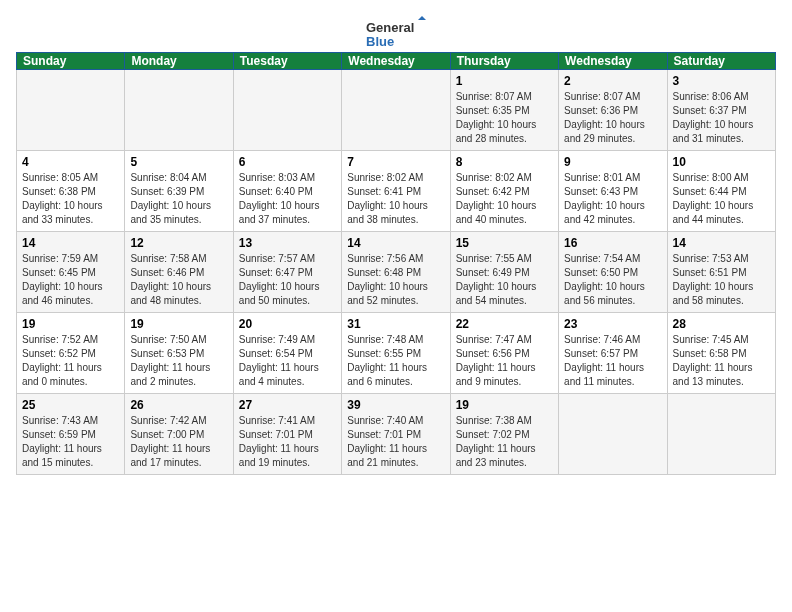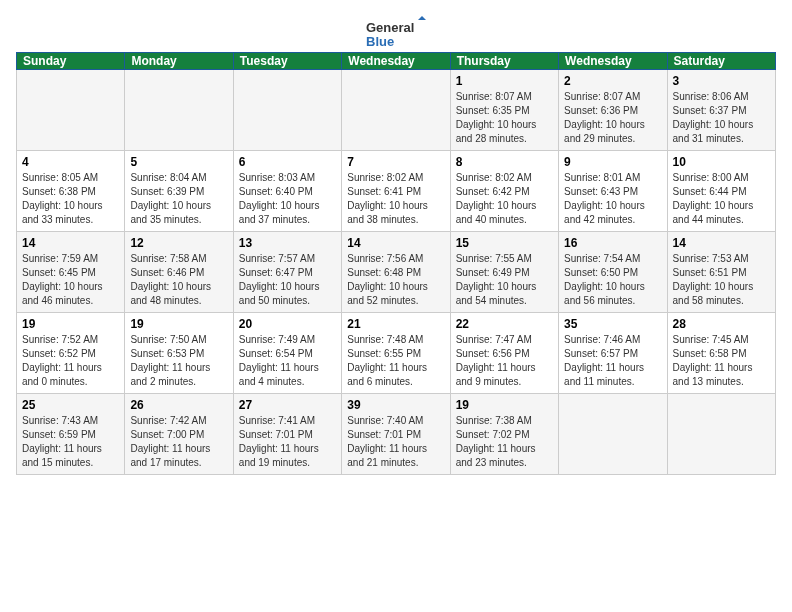--- a/index.html
+++ b/index.html
@@ -262,37 +262,37 @@
       </td>
         <td>
         <span class="day-num">20</span>
         <div class="day-info">
           Sunrise: 7:49 AM<br>
           Sunset: 6:54 PM<br>
           Daylight: 11 hours and 4 minutes.
         </div>
       </td>
         <td>
-        <span class="day-num">21</span>
+        <span class="day-num">31</span>
         <div class="day-info">
           Sunrise: 7:48 AM<br>
           Sunset: 6:55 PM<br>
           Daylight: 11 hours and 6 minutes.
         </div>
       </td>
         <td>
         <span class="day-num">22</span>
         <div class="day-info">
           Sunrise: 7:47 AM<br>
           Sunset: 6:56 PM<br>
           Daylight: 11 hours and 9 minutes.
         </div>
       </td>
         <td>
-        <span class="day-num">35</span>
+        <span class="day-num">23</span>
         <div class="day-info">
           Sunrise: 7:46 AM<br>
           Sunset: 6:57 PM<br>
           Daylight: 11 hours and 11 minutes.
         </div>
       </td>
         <td>
         <span class="day-num">28</span>
         <div class="day-info">
           Sunrise: 7:45 AM<br>

